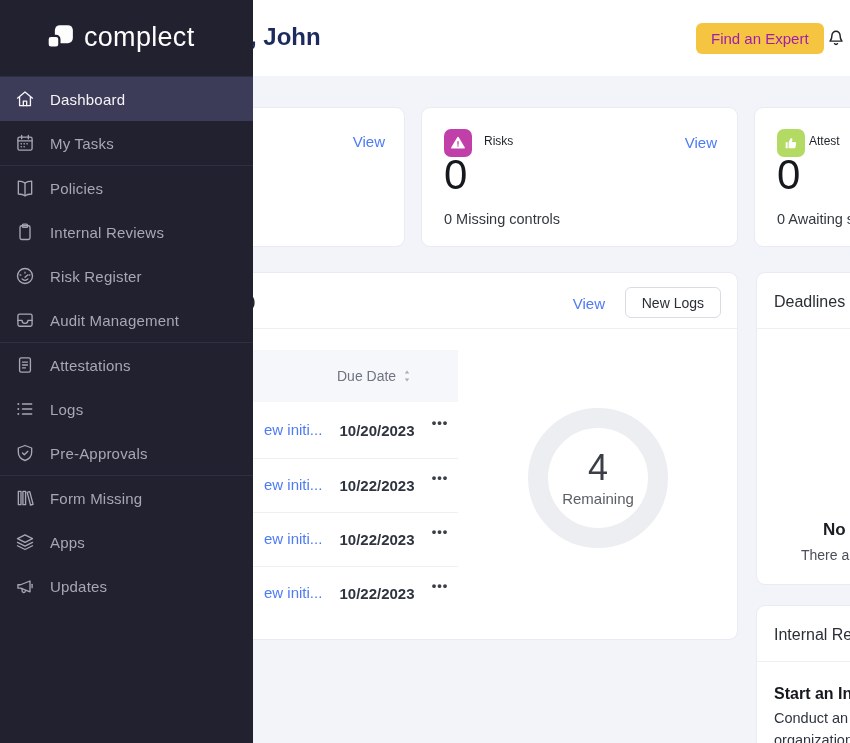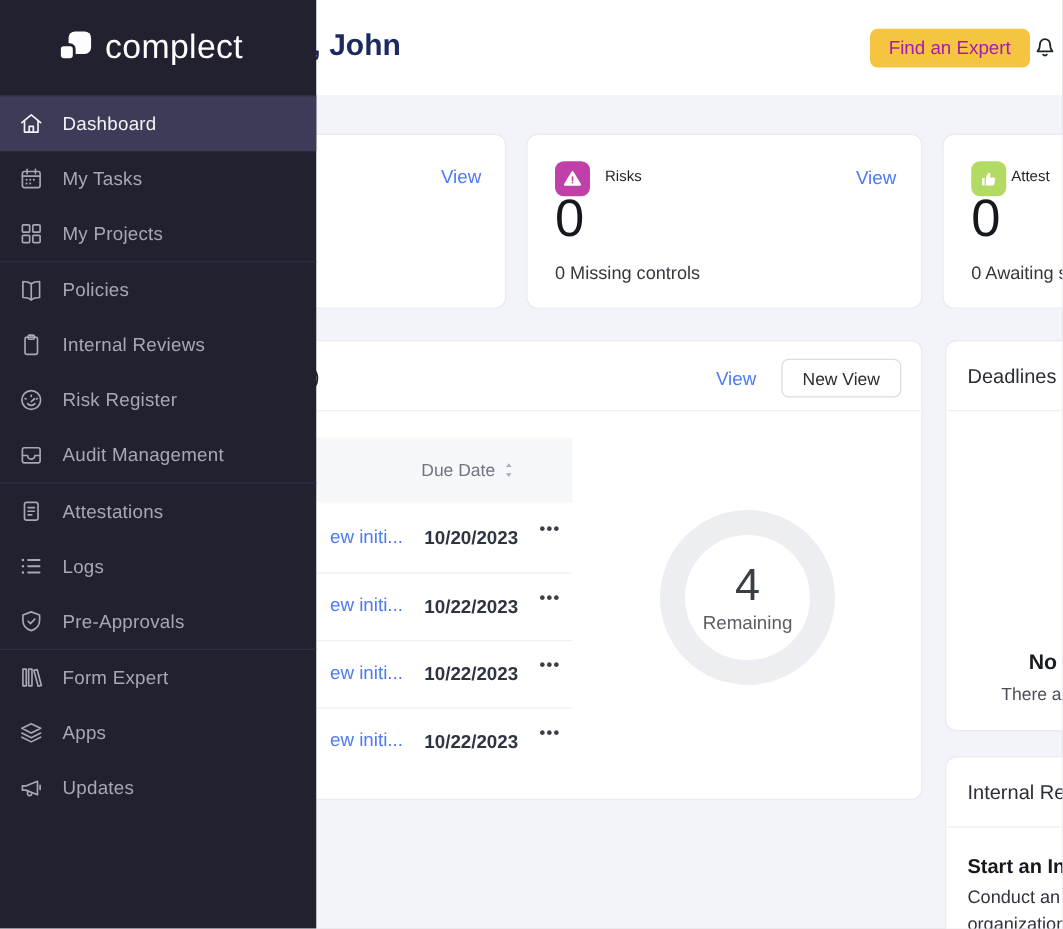--- a/index.html
+++ b/index.html
@@ -109,21 +109,21 @@
       </svg>
     </div>
     <div class="sum-title" style="left:54px;">Attest</div>
     <div class="sum-count">0</div>
     <div class="sum-sub">0 Awaiting s</div>
   </div>
 
   <div class="card tasks-card">
     <div class="tasks-title-frag">)</div>
     <a class="view-link tasks-view">View</a>
-    <button class="btn-newtask">New View</button>
+    <button class="btn-newtask">New Logs</button>
     <div class="tasks-divider"></div>
 
     <div class="thead">
       <div class="th-due">
         <span>Due Date</span>
         <svg width="12" height="14" viewBox="0 0 24 28" fill="#a6adb7">
           <path d="M12 3l4.5 6h-9z"></path>
             <path d="M12 25l-4.5-6h9z"></path>
         </svg>
       </div>
@@ -194,29 +194,20 @@
 
       <div class="nav-item">
         <svg width="20" height="20" viewBox="0 0 24 24" fill="none" stroke="currentColor" stroke-width="1.6" stroke-linecap="round" stroke-linejoin="round">
           <rect x="3.5" y="5" width="17" height="15.5" rx="2"></rect>
             <path d="M3.5 9.5h17M8 3v4M16 3v4"></path>
           <path d="M7.5 13h.01M11 13h.01M14.5 13h.01M7.5 16.5h.01M11 16.5h.01" stroke-width="2"></path>
         </svg>
         <span class="lbl">My Tasks</span>
       </div>
 
-      <div class="nav-item">
-        <svg width="20" height="20" viewBox="0 0 24 24" fill="none" stroke="currentColor" stroke-width="1.6" stroke-linejoin="round">
-          <rect x="3.5" y="3.5" width="7" height="7" rx="1"></rect>
-            <rect x="13.5" y="3.5" width="7" height="7" rx="1"></rect>
-          <rect x="3.5" y="13.5" width="7" height="7" rx="1"></rect>
-            <rect x="13.5" y="13.5" width="7" height="7" rx="1"></rect>
-        </svg>
-        <span class="lbl">My Projects</span>
-      </div>
 
       <div class="nav-divider"></div>
 
       <div class="nav-item">
         <svg width="20" height="20" viewBox="0 0 24 24" fill="none" stroke="currentColor" stroke-width="1.6" stroke-linecap="round" stroke-linejoin="round">
           <path d="M12 6c-2-1.6-4.5-2.2-8-2.2v15.4c3.5 0 6 .6 8 2.2 2-1.6 4.5-2.2 8-2.2V3.8C16.5 3.8 14 4.4 12 6z"></path>
             <path d="M12 6v15.4"></path>
         </svg>
         <span class="lbl">Policies</span>
       </div>
@@ -273,21 +264,21 @@
         <span class="lbl">Pre-Approvals</span>
       </div>
 
       <div class="nav-divider"></div>
 
       <div class="nav-item">
         <svg width="20" height="20" viewBox="0 0 24 24" fill="none" stroke="currentColor" stroke-width="1.6" stroke-linejoin="round">
           <path d="M4 4h3.2v16H4zM9.5 4h3.2v16H9.5z"></path>
             <path d="M14.6 5.2l3.1-.8 4 15.2-3.1.8z"></path>
         </svg>
-        <span class="lbl">Form Expert</span>
+        <span class="lbl">Form Missing</span>
       </div>
 
       <div class="nav-item">
         <svg width="20" height="20" viewBox="0 0 24 24" fill="none" stroke="currentColor" stroke-width="1.6" stroke-linecap="round" stroke-linejoin="round">
           <path d="M12 3.5l9 4.5-9 4.5L3 8l9-4.5z"></path>
             <path d="M3 12.5l9 4.5 9-4.5"></path>
             <path d="M3 16.5l9 4.5 9-4.5"></path>
         </svg>
         <span class="lbl">Apps</span>
       </div>

